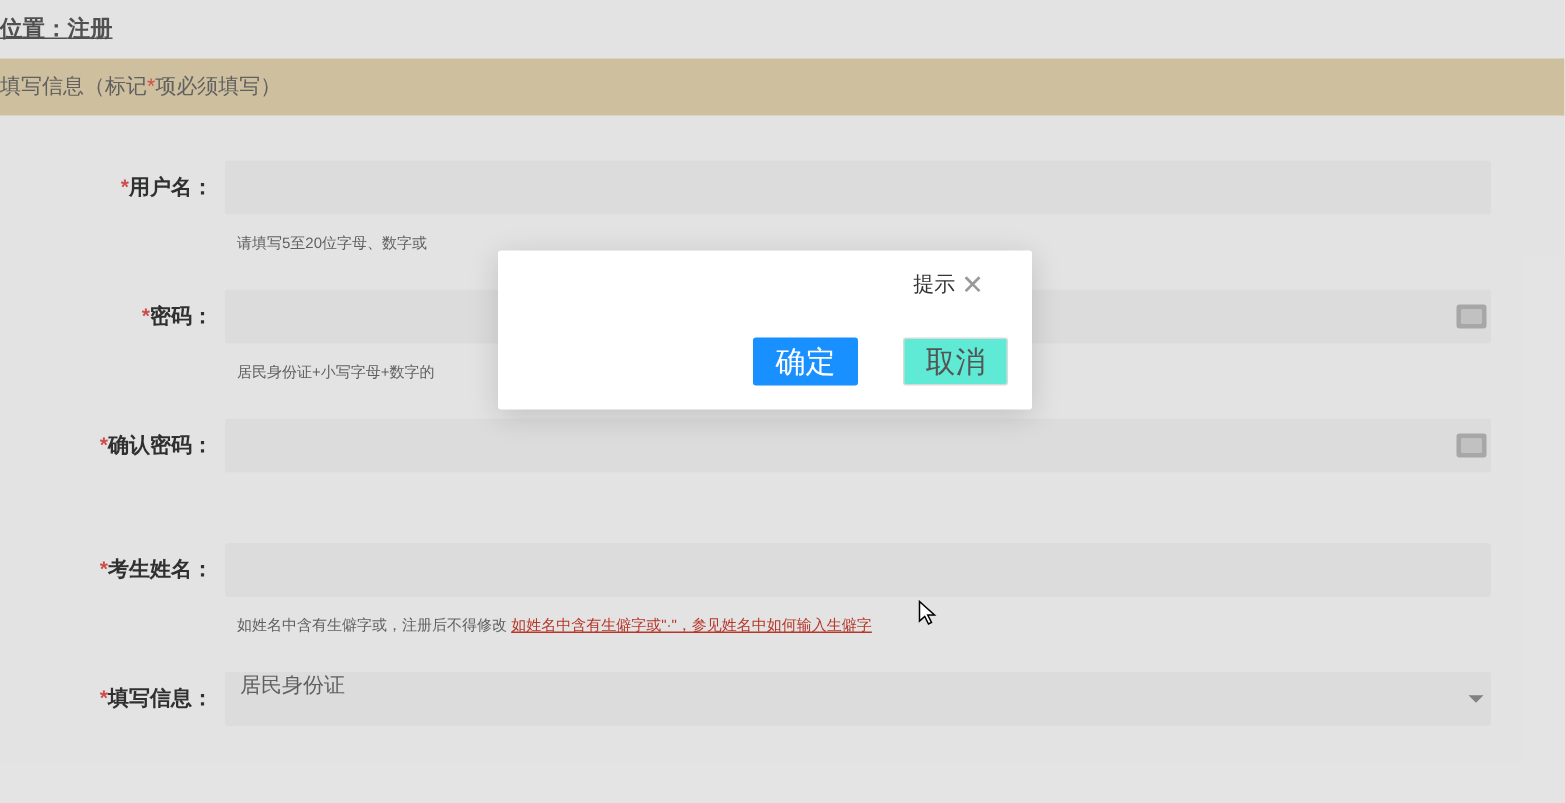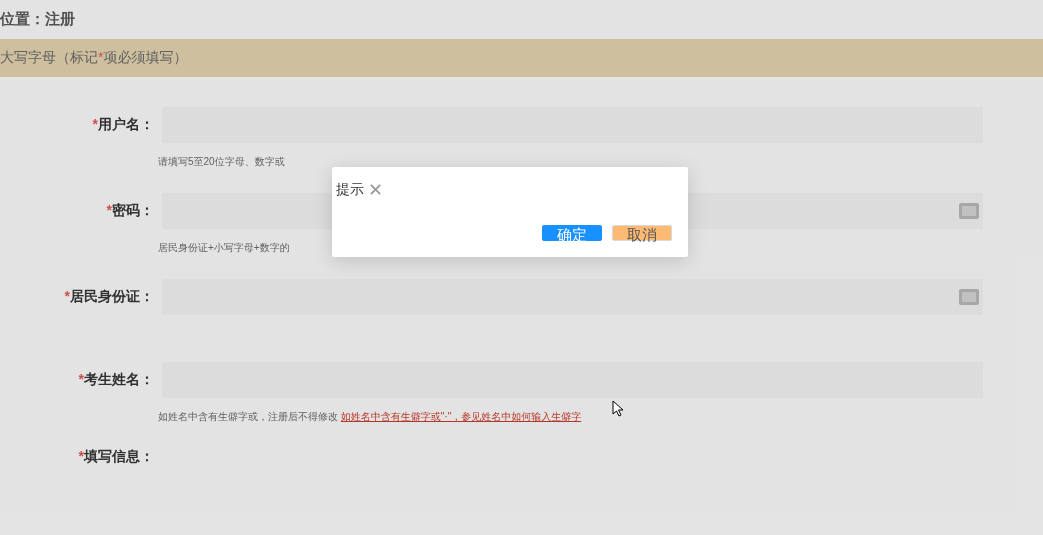--- a/index.html
+++ b/index.html
@@ -15,36 +15,37 @@
       height: 535px;
       overflow: hidden;
       position: relative;
       color: #333;
     }
     .page-header {
       padding: 10px 0 10px 0;
       font-size: 15px;
       font-weight: bold;
       color: #555;
+      text-decoration: underline;
     }
     .info-bar {
       background: #dacaa8;
       padding: 10px 0 10px 0;
       color: #666;
       font-size: 14px;
       margin-bottom: 30px;
     }
     .required-mark {
       color: #d9534f;
     }
     .form-row {
       display: flex;
       align-items: center;
       margin-bottom: 8px;
-      padding: 0 52px;
+      padding: 0 40px;
     }
     .form-label {
       width: 110px;
       text-align: right;
       color: #333;
       font-weight: bold;
       padding-right: 8px;
     }
     .form-input-wrap {
       flex: 1;
@@ -120,23 +121,23 @@
       position: absolute;
       left: 332px;
       top: 167px;
       width: 356px;
       background: #fff;
       border-radius: 2px;
       box-shadow: 0 4px 20px rgba(0,0,0,0.15);
     }
     .modal-header {
       display: flex;
-      justify-content: flex-start;
+      justify-content: flex-end;
       align-items: center;
-      padding: 12px 4px;
+      padding: 12px 28px;
       border-bottom: 0;
     }
     .modal-title {
       font-size: 14px;
       color: #333;
     }
     .modal-close {
       font-size: 18px;
       color: #999;
       cursor: pointer;
@@ -152,55 +153,56 @@
       line-height: 1.7;
     }
     .modal-footer {
       display: flex;
       justify-content: flex-end;
       gap: 10px;
       padding: 12px 16px 16px 16px;
     }
     .btn {
       min-width: 58px;
-      height: 16px;
+      height: 32px;
       padding: 0 14px;
-      font-size: 15px;
+      font-size: 20px;
       border-radius: 2px;
       cursor: pointer;
       border: 1px solid transparent;
     }
     .btn-primary {
       background: #1890ff;
       color: #fff;
       border-color: #1890ff;
     }
     .btn-default {
-      background: #fdba74;
+      background: #5eead4;
       color: #555;
       border-color: #d9d9d9;
+      margin-left: 20px;
     }
     .cursor {
       position: absolute;
       left: 612px;
       top: 400px;
       width: 14px;
       height: 18px;
       pointer-events: none;
     }
   </style>
 </head>
 <body>
 
 <div class="page-header">
   <span>位置：</span><span>注册</span>
 </div>
 
 <div class="info-bar">
-  <span>大写字母（标记</span><span class="required-mark">*</span><span>项必须填写）</span>
+  <span>填写信息（标记</span><span class="required-mark">*</span><span>项必须填写）</span>
 </div>
 
 <div class="form-row">
   <div class="form-label">
     <span class="required-mark">*</span><span>用户名：</span>
   </div>
   <div class="form-input-wrap">
     <input class="form-input" type="text" value="" style="">
   </div>
 </div>
@@ -212,21 +214,21 @@
   </div>
   <div class="form-input-wrap">
     <input class="form-input" type="password" value="" style="">
     <span class="kb-icon"></span>
   </div>
 </div>
 <div class="form-hint">居民身份证+小写字母+数字的</div>
 
 <div class="form-row">
   <div class="form-label">
-    <span class="required-mark">*</span><span>居民身份证：</span>
+    <span class="required-mark">*</span><span>确认密码：</span>
   </div>
   <div class="form-input-wrap">
     <input class="form-input" type="password" value="" style="">
     <span class="kb-icon"></span>
   </div>
 </div>
 <div class="form-hint">&nbsp;</div>
 
 <div class="form-row">
   <div class="form-label">
@@ -237,20 +239,26 @@
   </div>
 </div>
 <div class="form-hint">
   <span>如姓名中含有生僻字或，注册后不得修改 </span>
   <a href="#" class="hint-link">如姓名中含有生僻字或"·"，参见姓名中如何输入生僻字</a>
 </div>
 
 <div class="form-row">
   <div class="form-label">
     <span class="required-mark">*</span><span>填写信息：</span>
+  </div>
+  <div class="form-input-wrap">
+    <div class="select-input">
+      <span>居民身份证</span>
+    </div>
+    <span class="select-caret"></span>
   </div>
 </div>
 
 <div class="modal-mask"></div>
 <div class="modal">
   <div class="modal-header">
     <span class="modal-title">提示</span>
     <button class="modal-close">✕</button>
   </div>
   <div class="modal-footer">

